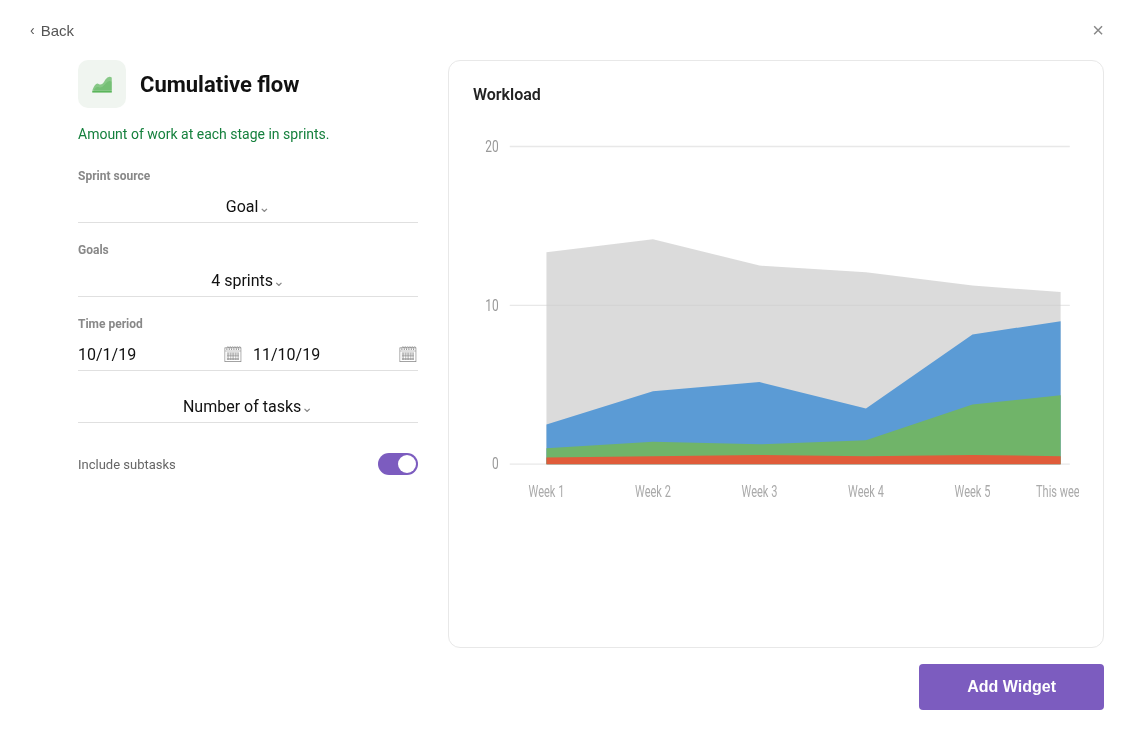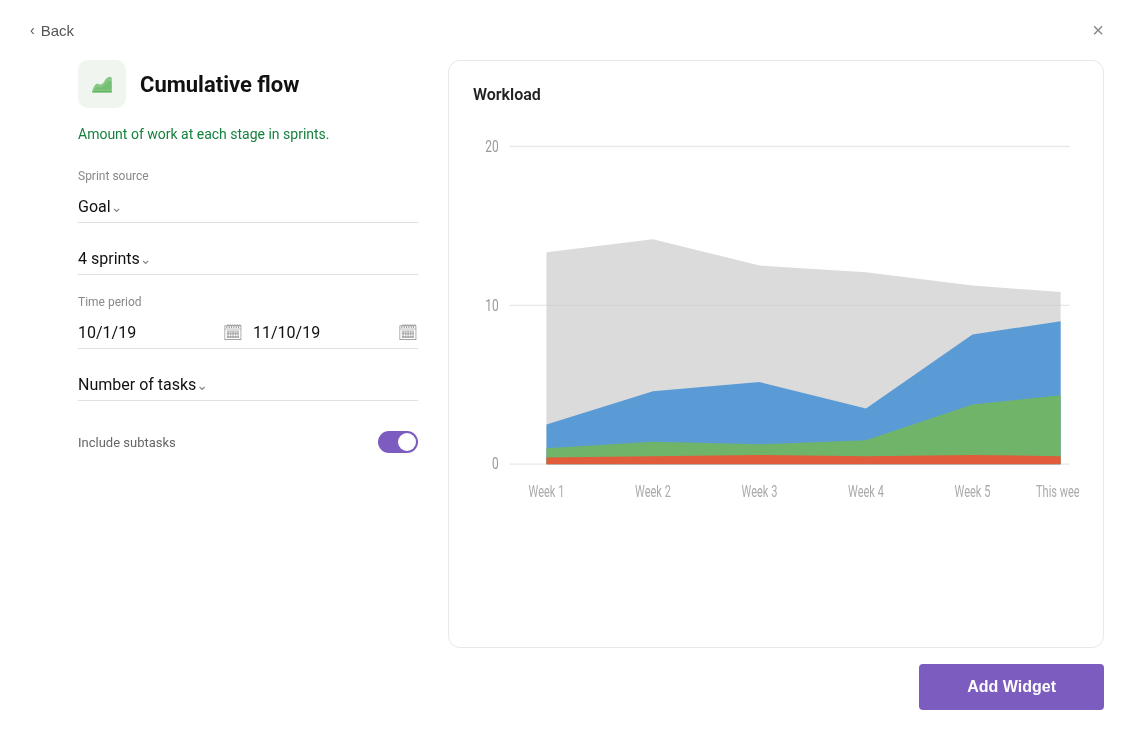--- a/index.html
+++ b/index.html
@@ -89,24 +89,25 @@
       margin-bottom: 24px;
     }
     .form-group {
       margin-bottom: 20px;
     }
     .form-label {
       font-size: 12px;
       color: #888;
       margin-bottom: 8px;
       display: block;
+      font-weight: bold;
     }
     .select-row {
       display: flex;
-      justify-content: flex-start;
+      justify-content: center;
       align-items: center;
       border-bottom: 1px solid #e0e0e0;
       padding: 6px 0;
       cursor: pointer;
     }
     .select-row span {
       font-size: 16px;
       color: #111;
     }
     .select-row .chevron-down {
@@ -238,20 +239,21 @@
 
       <div class="form-group">
         <label class="form-label">Sprint source</label>
         <div class="select-row">
           <span>Goal</span>
           <span class="chevron-down">⌄</span>
         </div>
       </div>
 
       <div class="form-group">
+        <label class="form-label">Goals</label>
         <div class="select-row">
           <span>4 sprints</span>
           <span class="chevron-down">⌄</span>
         </div>
       </div>
 
       <div class="form-group">
         <label class="form-label">Time period</label>
         <div class="date-row">
           <span class="date-input">10/1/19</span>

